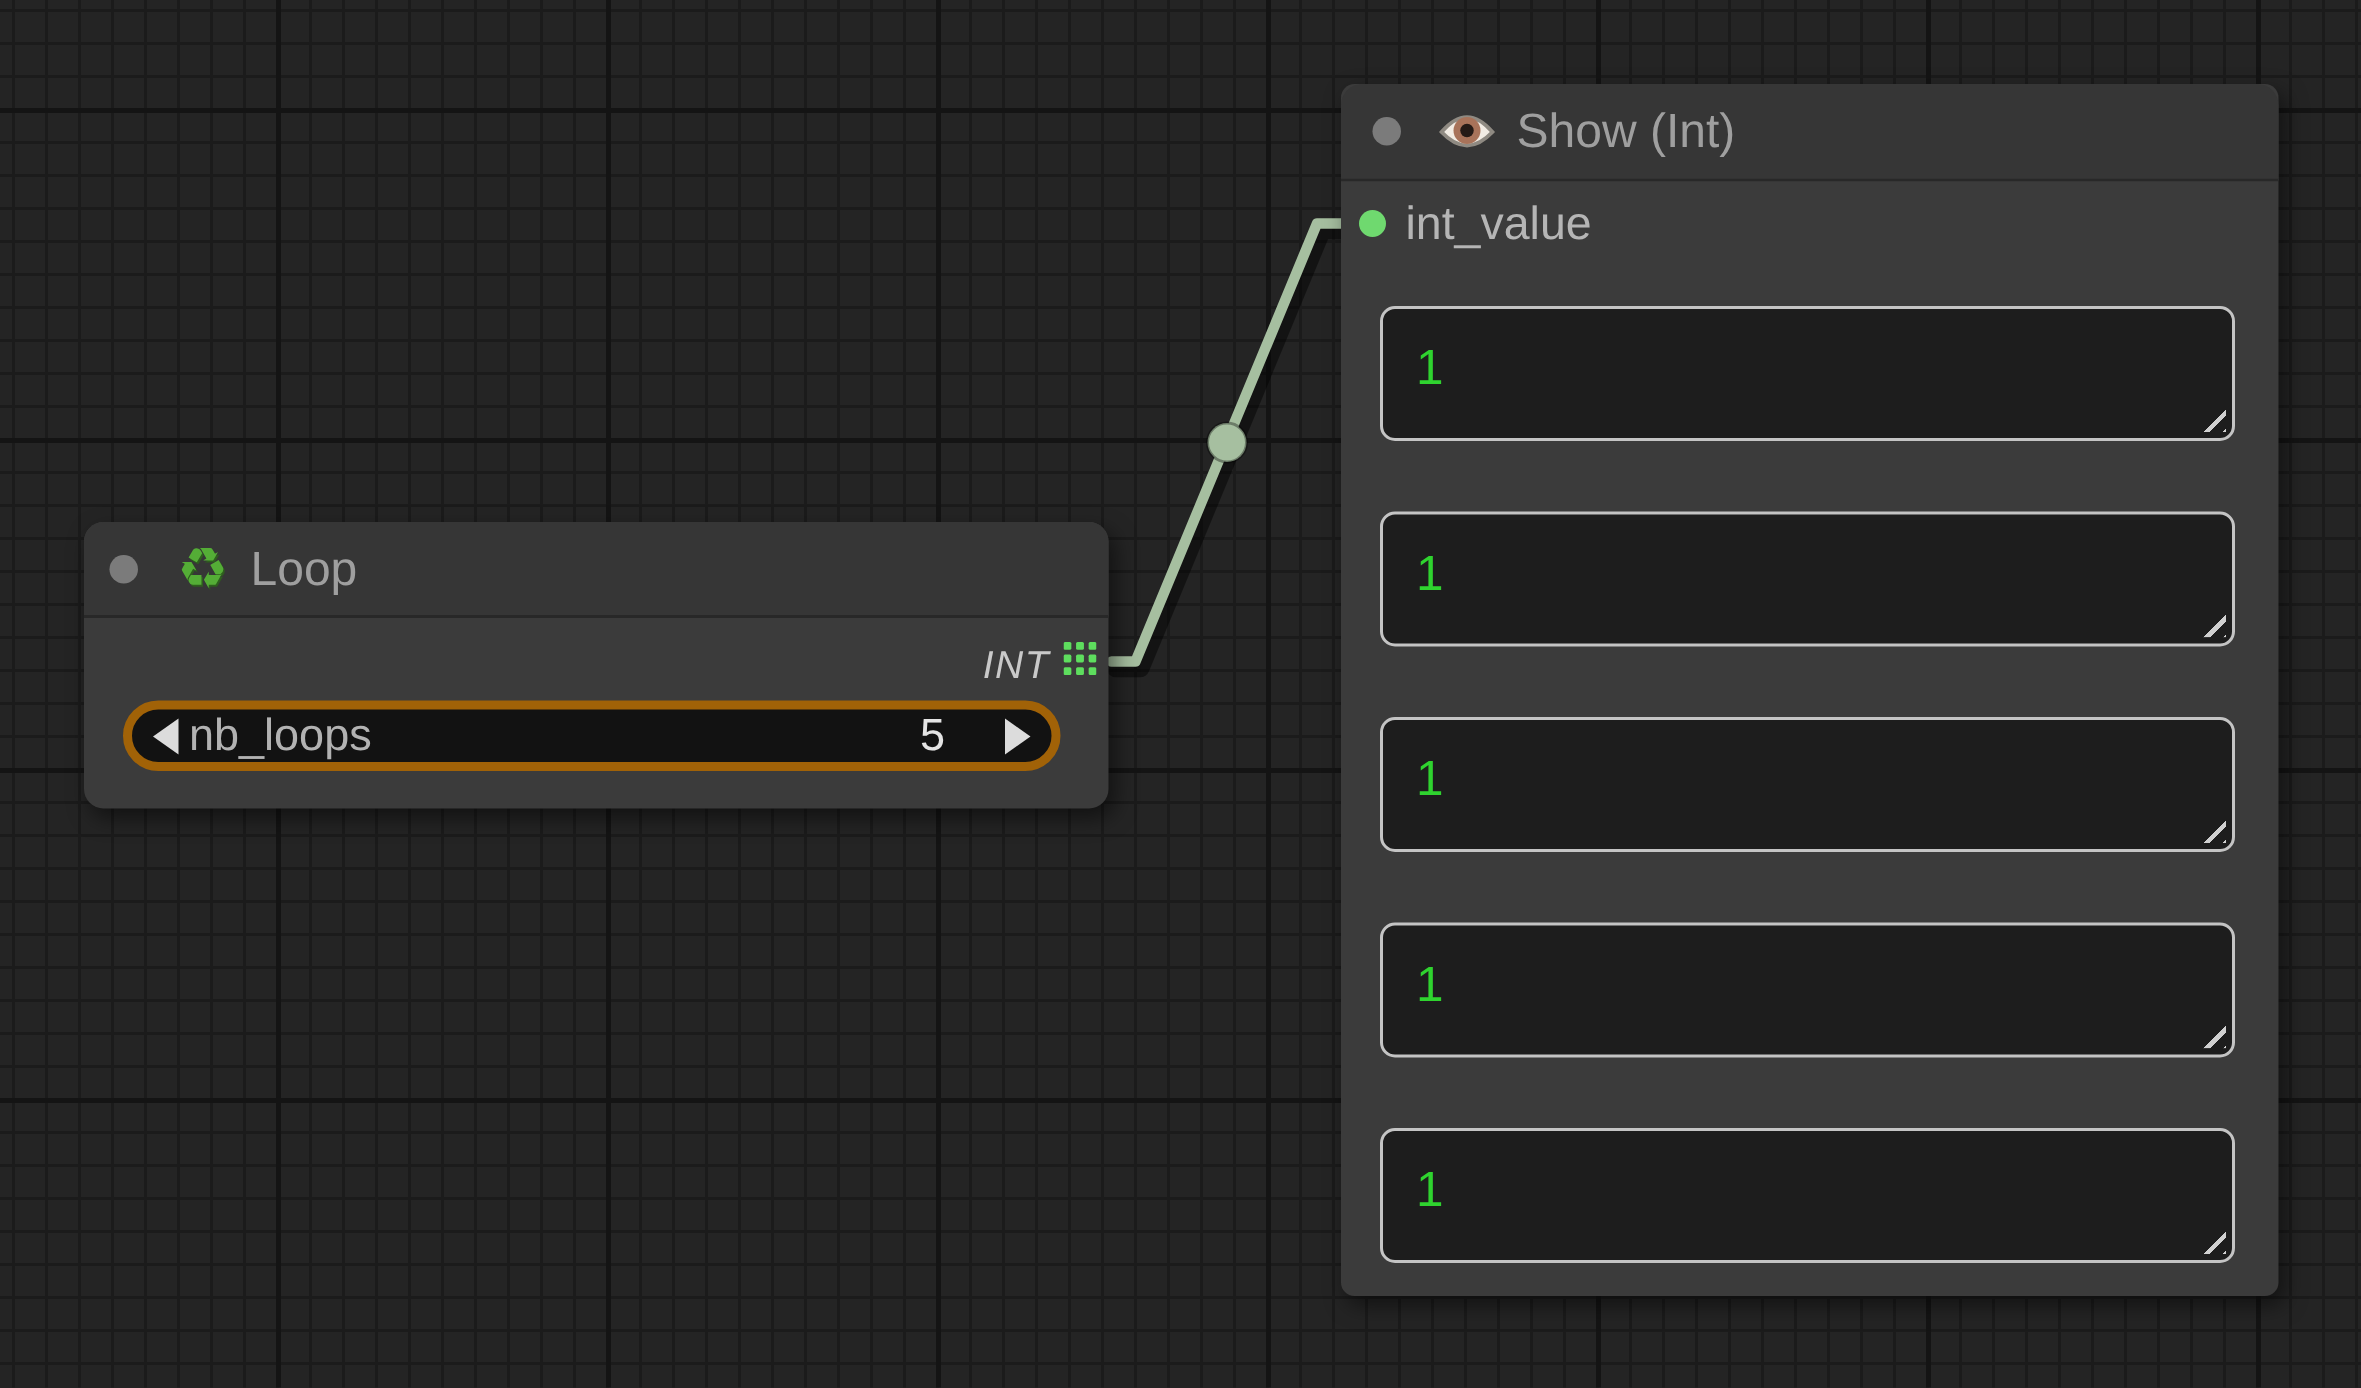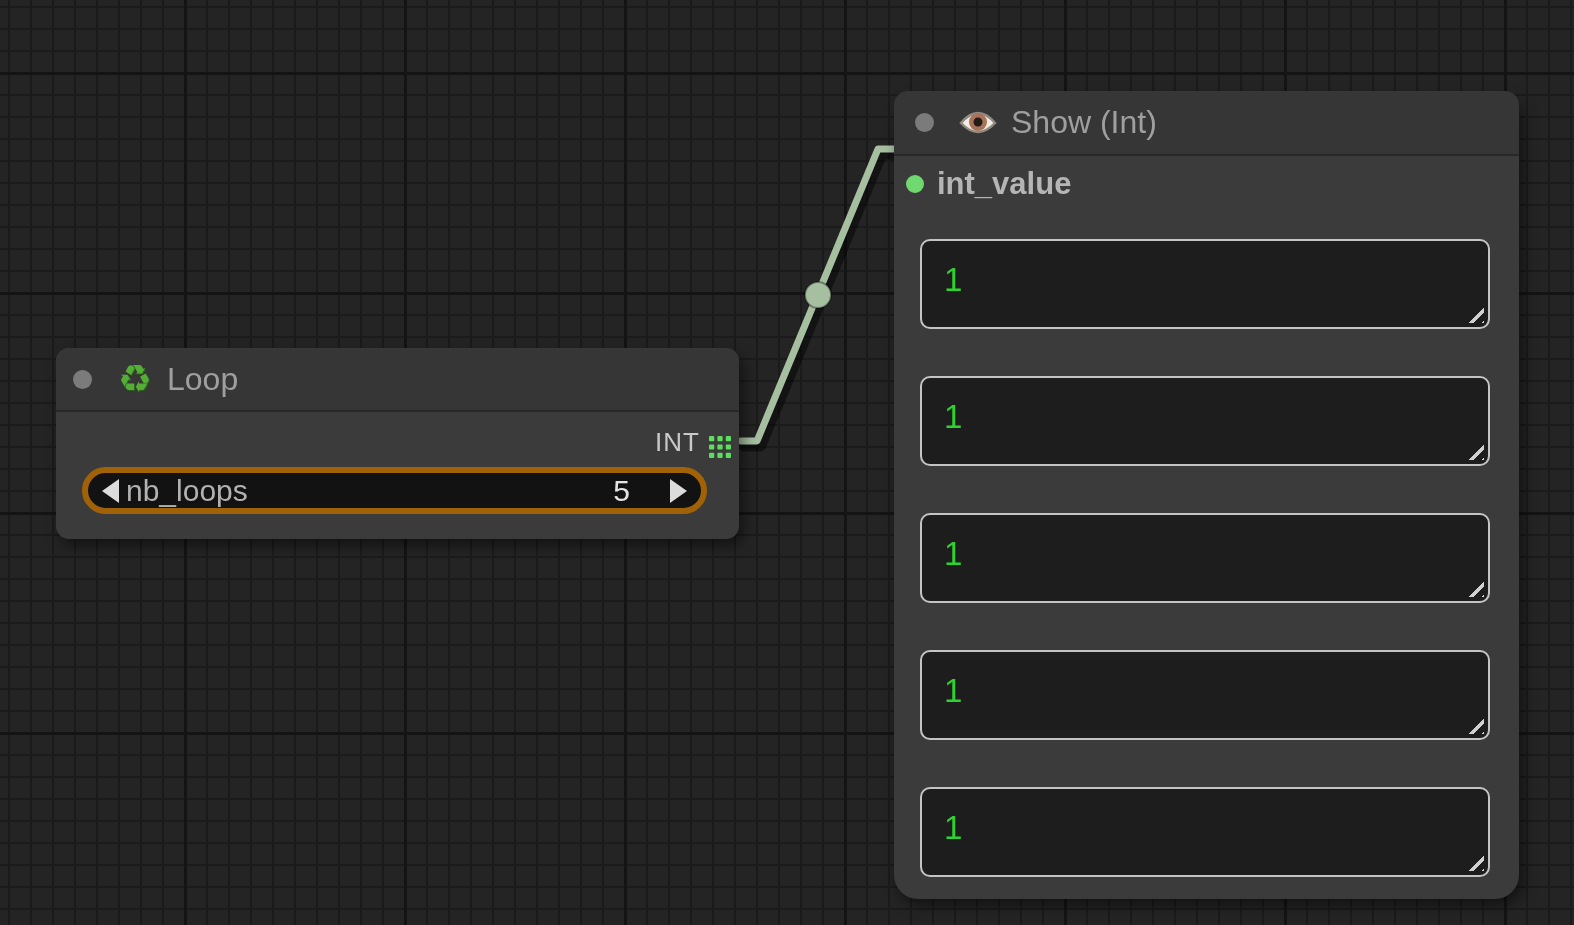--- a/index.html
+++ b/index.html
@@ -32,40 +32,40 @@
     color:#54ad36;width:40px;text-align:center;flex:0 0 auto;
     text-shadow:1px 1px 0 #2e5e1e;
   }
   
   #loop-node{left:56px;top:348px;width:683px;height:191px;}
   #loop-node .node-header{height:64px;padding-left:17px;}
   #loop-node .collapse-dot{margin-right:23px;}
   #loop-node .recycle-glyph{margin-right:12px;}
   .output-row{
     position:absolute;top:80px;right:8px;height:30px;
-    display:flex;align-items:flex-end;gap:9px;
+    display:flex;align-items:flex-start;gap:9px;font-style:italic;
   }
   .slot-label{font-size:26px;color:#c9c9c9;letter-spacing:1px;}
   .widget-pill{
     position:absolute;left:26px;top:119px;width:625px;height:47px;
     box-sizing:border-box;background:#121212;border:6px solid #a16207;
     border-radius:24px;display:flex;align-items:center;padding:0 14px;
   }
   .arrow-left{width:0;height:0;border-top:12px solid transparent;border-bottom:12px solid transparent;border-right:17px solid #dcdcdc;flex:0 0 auto;cursor:pointer;}
   .arrow-right{width:0;height:0;border-top:12px solid transparent;border-bottom:12px solid transparent;border-left:17px solid #dcdcdc;flex:0 0 auto;cursor:pointer;}
   .widget-label{font-size:30px;color:#b2b2b2;margin-left:7px;}
   .widget-value{font-size:30px;color:#e4e4e4;margin-left:auto;margin-right:40px;}
   
-  #show-node{left:894px;top:56px;width:625px;height:808px;border-radius:24px;margin-top:35px;}
+  #show-node{left:894px;top:56px;width:625px;height:808px;border-radius:9px;}
   #show-node .node-header{height:65px;padding-left:21px;border-radius:14px 14px 0 0;}
   #show-node .collapse-dot{margin-right:25px;}
   .eye-icon{flex:0 0 auto;margin-right:14px;display:block;}
   .input-row{
     position:absolute;top:78px;left:0;height:30px;padding-left:12px;
-    display:flex;align-items:center;font-weight:bold;
+    display:flex;align-items:center;
   }
   .port-dot{width:18px;height:18px;border-radius:50%;background:#6fd96f;flex:0 0 auto;}
   .input-label{font-size:31px;color:#b5b5b5;margin-left:13px;}
   .ta-wrap{position:absolute;left:26px;width:570px;height:90px;}
   .ta-wrap textarea{
     width:100%;height:100%;box-sizing:border-box;resize:none;overflow:hidden;
     background:#1d1d1d;border:2px solid #c4c4c4;border-radius:10px;
     color:#2fd32f;font-size:33px;font-family:"Liberation Sans",sans-serif;
     padding:20px 16px 0 22px;outline:none;display:block;
   }

